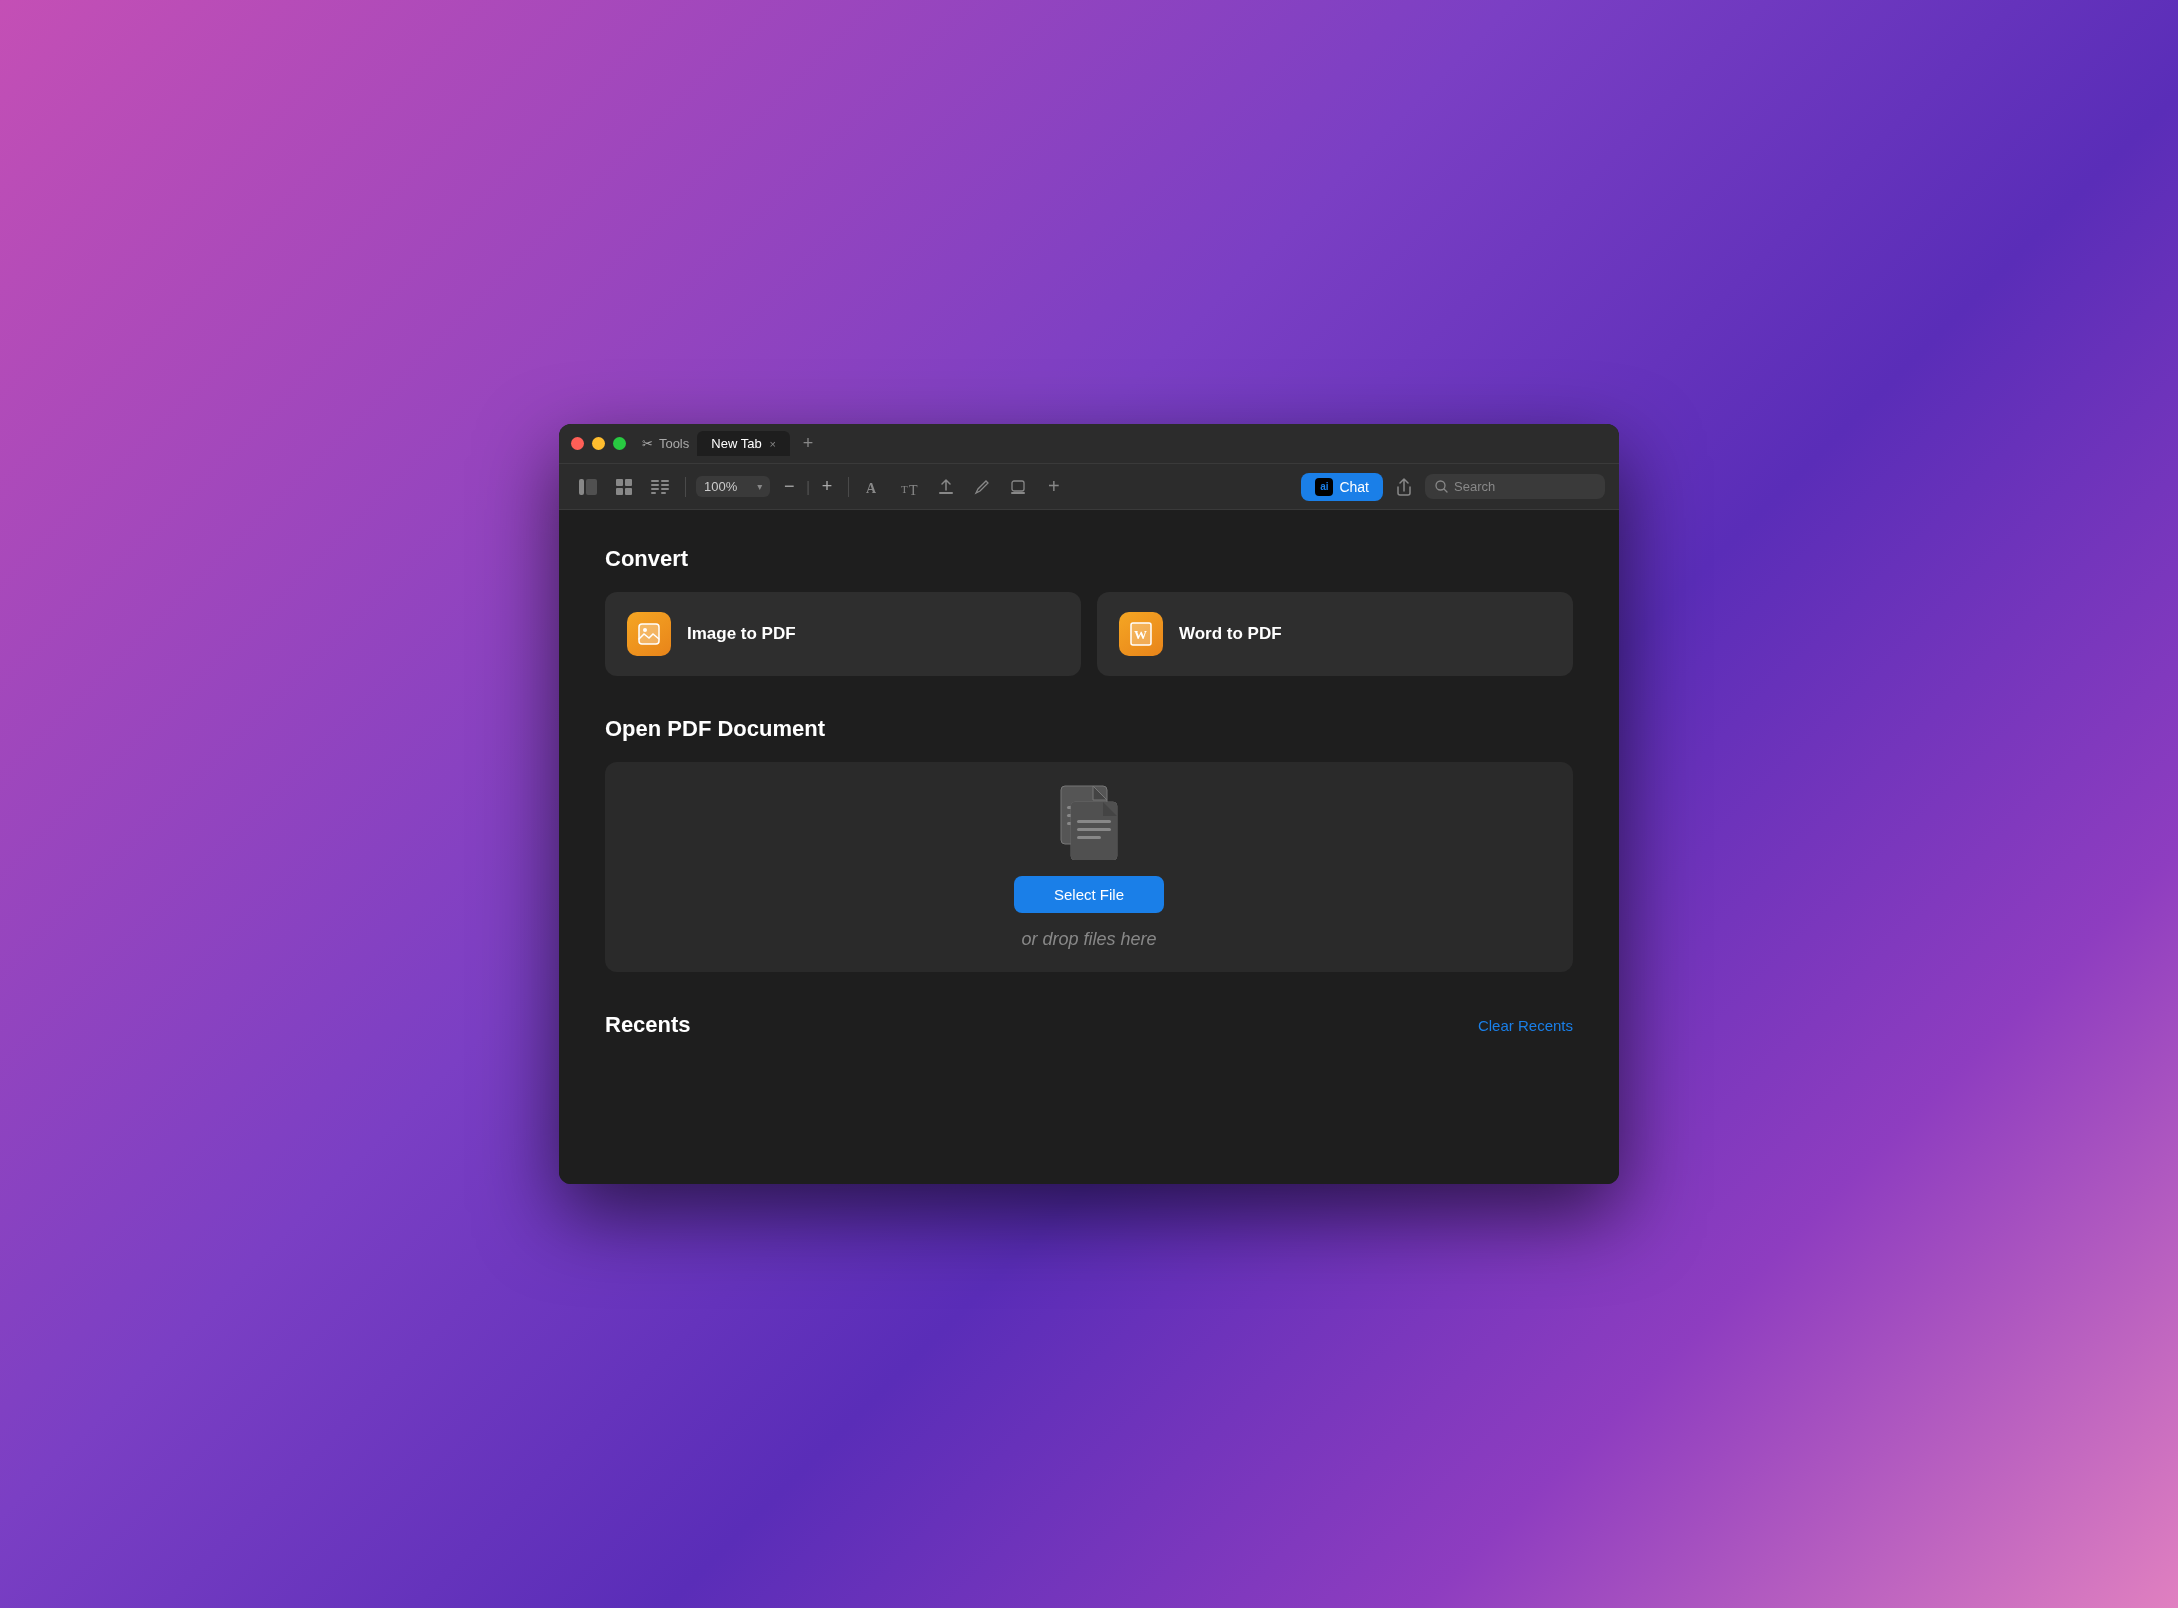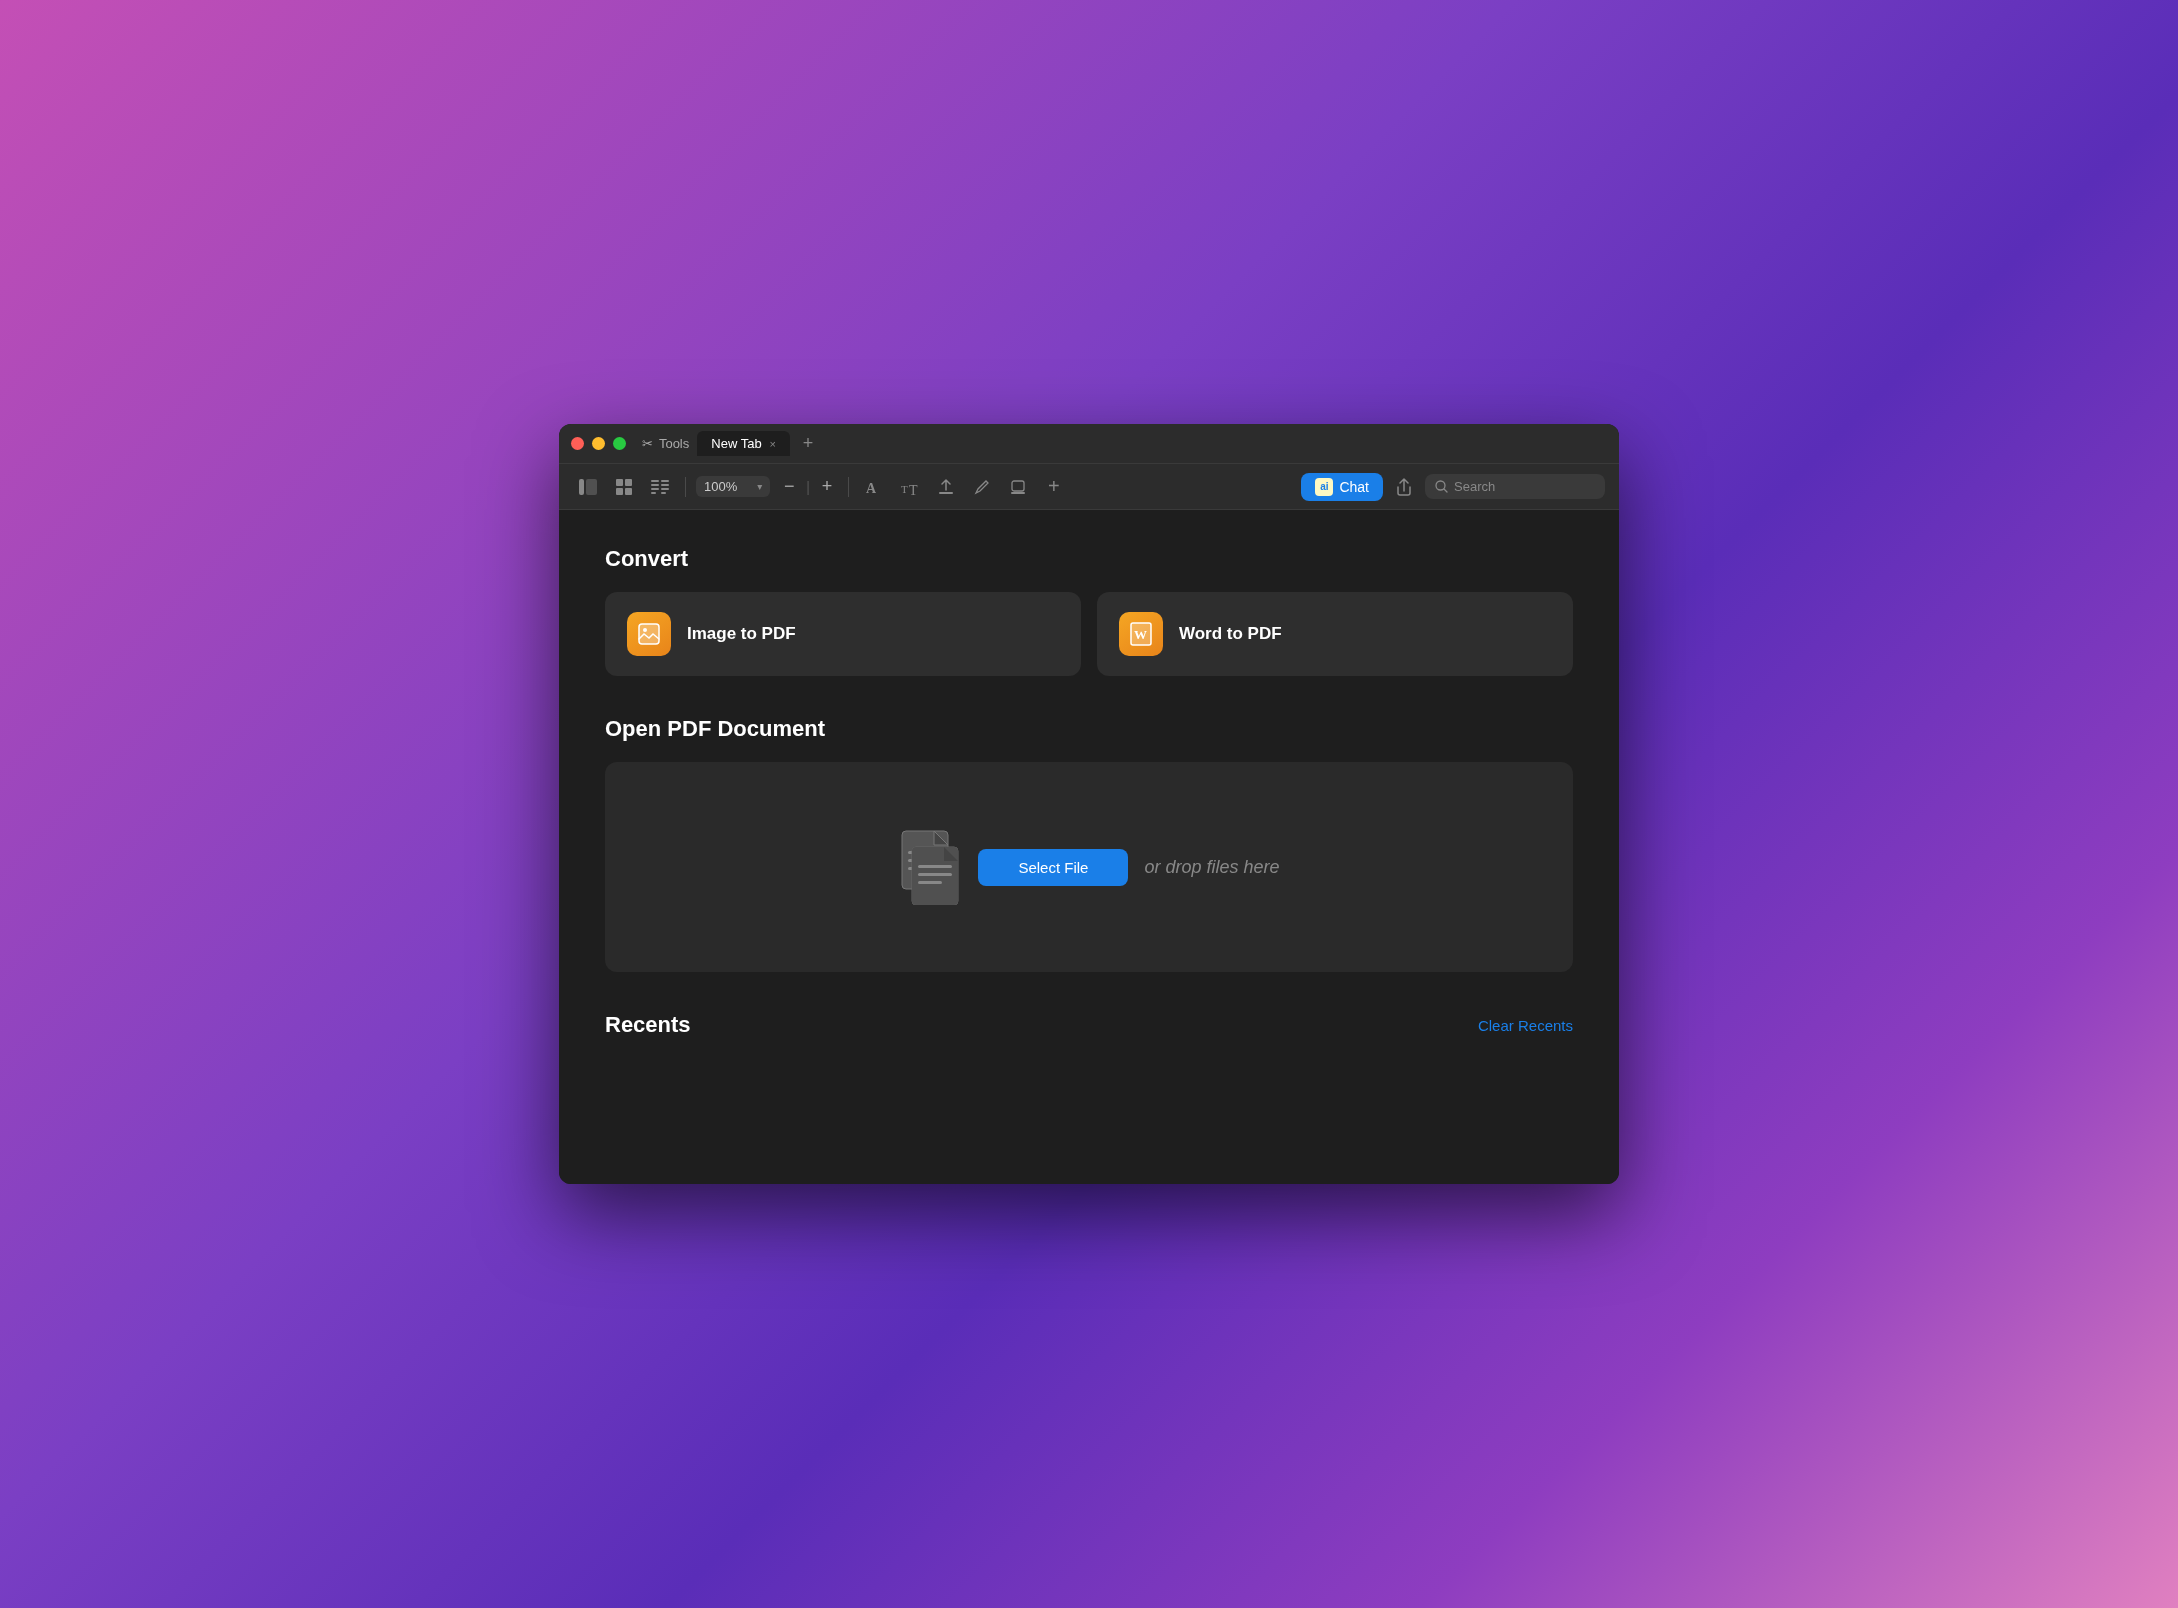--- a/index.html
+++ b/index.html
@@ -167,21 +167,21 @@
       display: flex;
       align-items: center;
       gap: 6px;
       cursor: pointer;
       font-weight: 500;
     }
 
     .ai-icon {
       width: 18px;
       height: 18px;
-      background: #fef9c3;
+      background: #000000;
       border-radius: 4px;
       display: flex;
       align-items: center;
       justify-content: center;
       font-size: 10px;
       color: #1a7fe8;
       font-weight: 700;
     }
 
     .search-bar {
@@ -268,21 +268,21 @@
 
     .open-pdf-section {
       margin-bottom: 40px;
     }
 
     .drop-zone {
       background: #2a2a2a;
       border-radius: 12px;
       height: 210px;
       display: flex;
-      flex-direction: row;
+      flex-direction: column;
       align-items: center;
       justify-content: center;
       gap: 16px;
       cursor: pointer;
     }
 
     .file-icon {
       width: 64px;
       height: 76px;
       position: relative;

